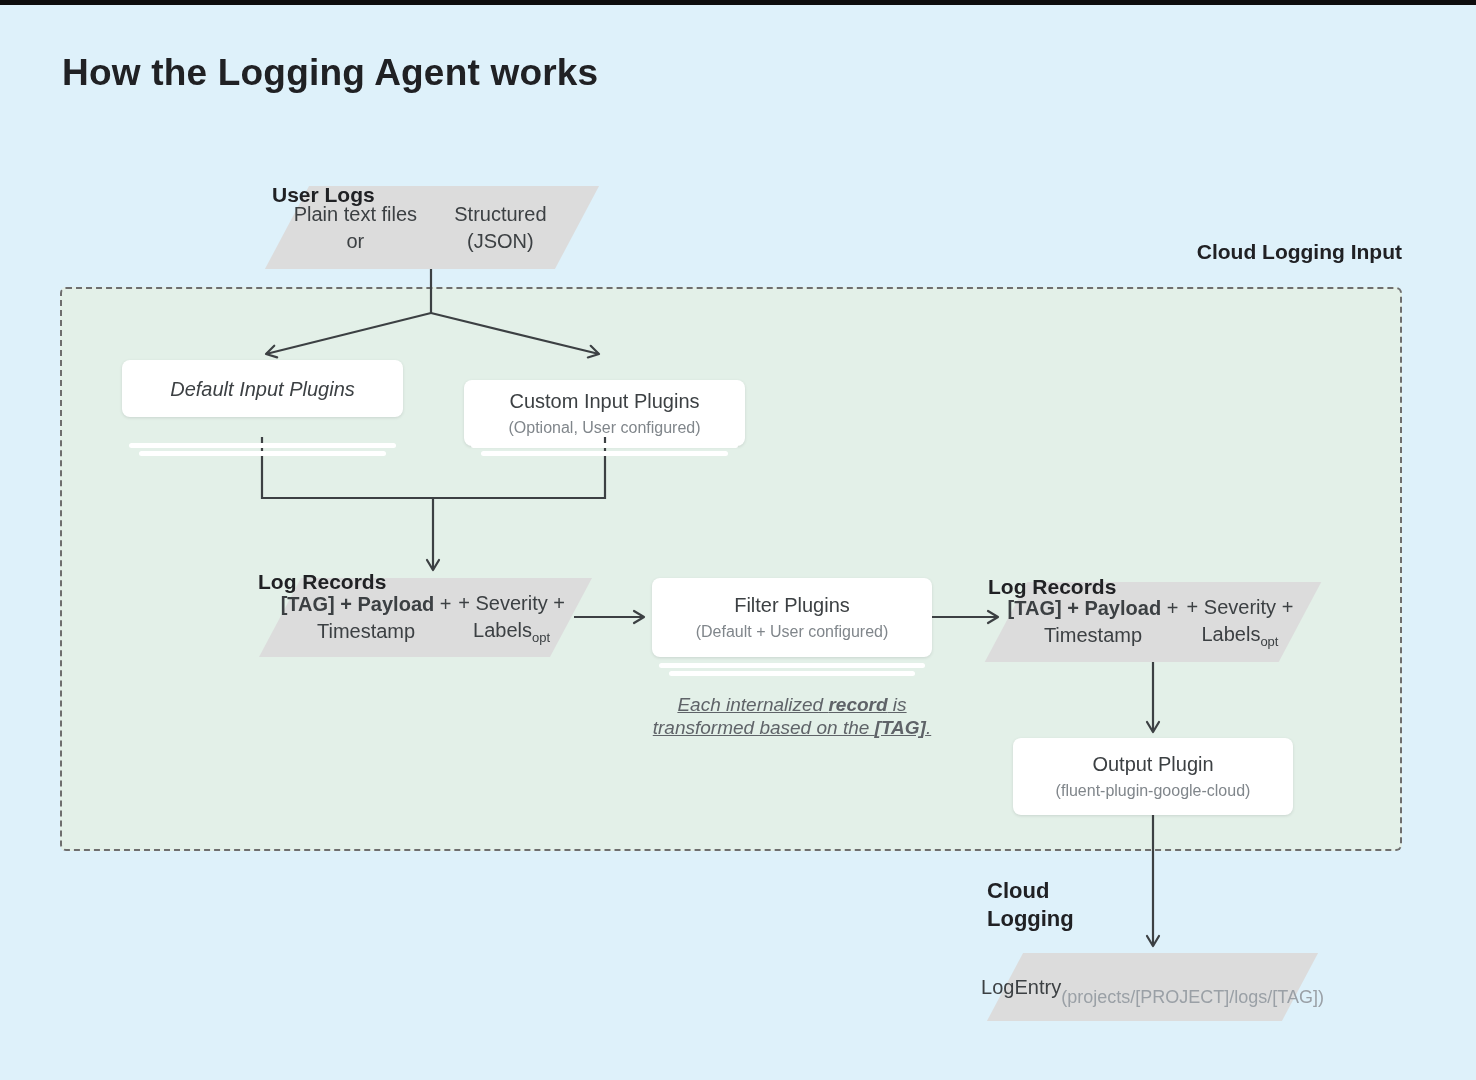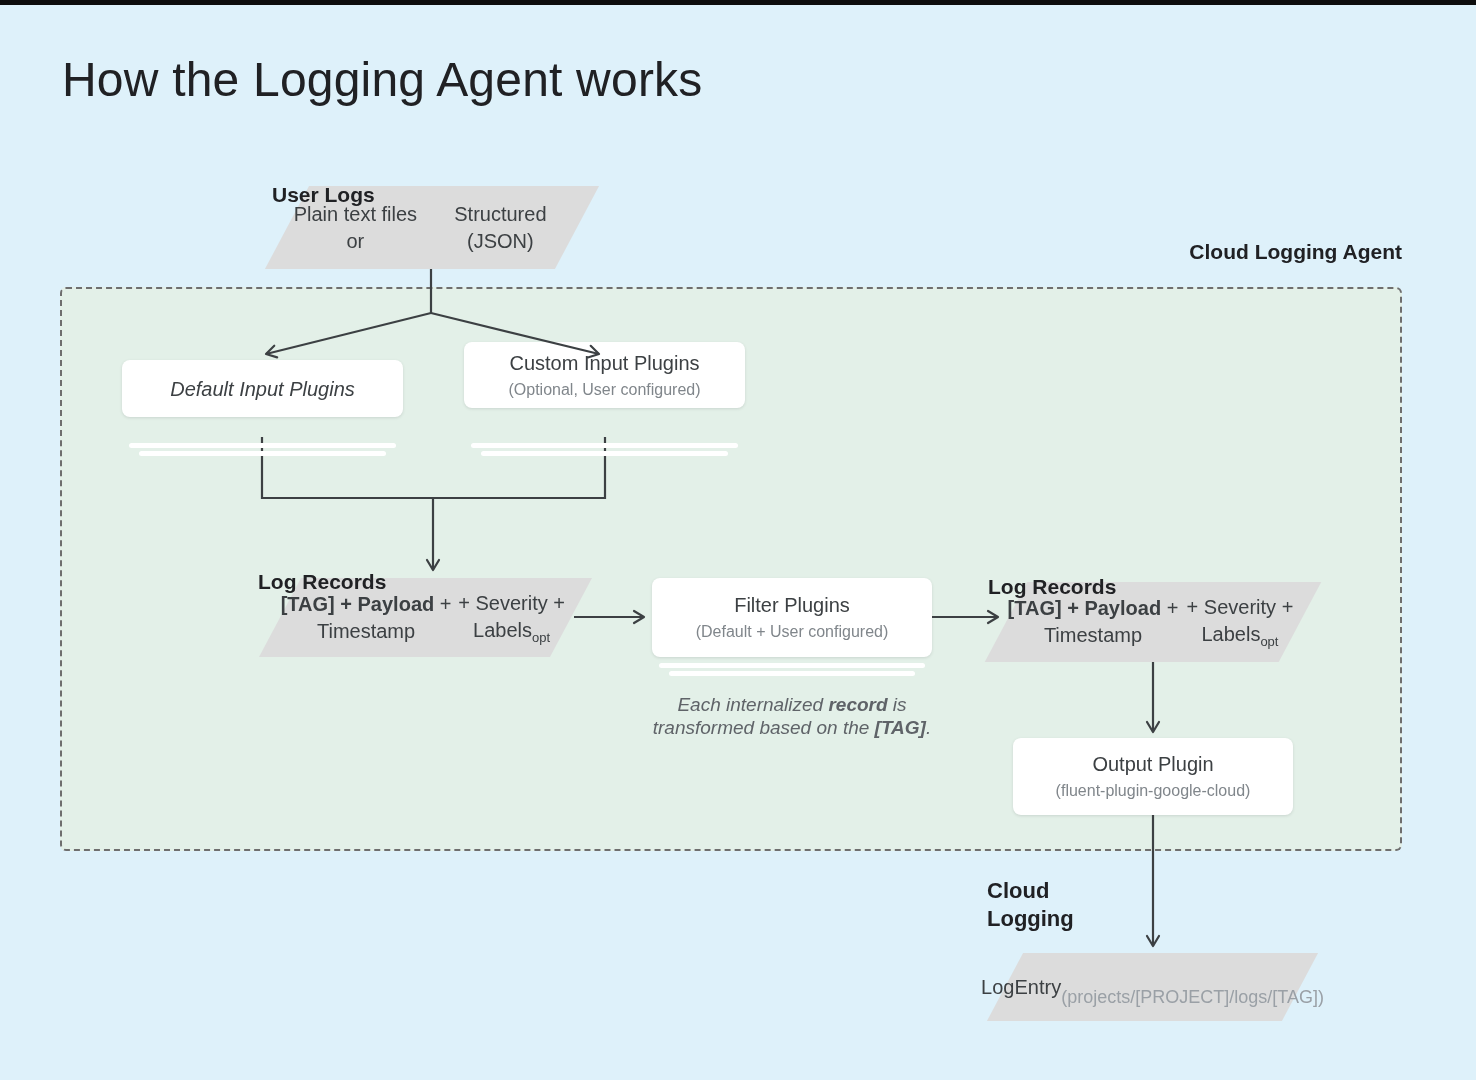--- a/index.html
+++ b/index.html
@@ -18,21 +18,21 @@
     background:var(--background);
     position:relative;
     overflow:hidden;
     color:var(--text-primary);
   }
   .stage{position:absolute;inset:0;}
   .topbar{position:absolute;left:0;top:0;width:1476px;height:5px;background:#0d0d0d;z-index:4;}
 
   .page-title{
     position:absolute;left:62px;top:52px;
-    font-size:48px;font-weight:400;letter-spacing:.2px;color:var(--text-primary);
+    font-size:37px;font-weight:700;letter-spacing:.2px;color:var(--text-primary);
   }
   .section-label{
     position:absolute;font-size:21px;font-weight:600;color:var(--text-primary);z-index:2;margin-top:40px;
   }
   .agent-region{
     position:absolute;left:60px;top:287px;width:1342px;height:564px;
     background:var(--agent-region);
     border:2px dashed #6e6e6e;border-radius:6px;
     z-index:0;
   }
@@ -64,21 +64,21 @@
   .stripe{
     position:absolute;height:5px;background:var(--card-white);
     border-radius:3px;z-index:3;
   }
 
   svg.wires{position:absolute;left:0;top:0;z-index:2;pointer-events:none;}
 
   .note{
     position:absolute;left:637px;top:693px;width:310px;
     text-align:center;font-style:italic;font-size:19px;line-height:23px;
-    color:#5f6368;z-index:2;
+    color:#5f6368;z-index:2;text-decoration:underline;
   }
   .note b{font-weight:700;}
 
   .cloud-logging-label{
     position:absolute;left:987px;top:877px;
     font-size:22px;font-weight:600;line-height:28px;color:var(--text-primary);z-index:2;
   }
   .agent-label{
     position:absolute;left:1002px;top:240px;width:400px;text-align:right;
     font-size:21px;font-weight:600;color:var(--text-primary);z-index:2;
@@ -87,38 +87,38 @@
 </head>
 <body>
 
 <div class="stage">
 
   <div class="topbar"></div>
 
   <div class="page-title">How the Logging Agent works</div>
 
   <div class="agent-region"></div>
-  <div class="agent-label">Cloud Logging Agent</div>
+  <div class="agent-label">Cloud Logging Input</div>
 
   <div class="section-label" style="left:272px;top:143px;">User Logs</div>
   <div class="para" style="left:287px;top:186px;width:290px;height:83px;">
     <div class="para-bg"></div>
     <div class="para-text">
       <span>Plain text files or</span>
       <span>Structured (JSON)</span>
     </div>
   </div>
 
   <div class="card" style="left:122px;top:360px;width:281px;height:57px;font-style:italic;">
     <div class="card-title">Default Input Plugins</div>
   </div>
   <div class="stripe" style="left:129px;top:443px;width:267px;"></div>
   <div class="stripe" style="left:139px;top:451px;width:247px;"></div>
 
-  <div class="card" style="left:464px;top:342px;width:281px;height:66px;text-align:center;">
+  <div class="card" style="left:464px;top:380px;width:281px;height:66px;text-align:center;">
     <div class="card-title">Custom Input Plugins</div>
     <div class="card-sub">(Optional, User configured)</div>
   </div>
   <div class="stripe" style="left:471px;top:443px;width:267px;"></div>
   <div class="stripe" style="left:481px;top:451px;width:247px;"></div>
 
   <div class="section-label" style="left:258px;top:530px;">Log Records</div>
   <div class="para" style="left:280px;top:578px;width:291px;height:79px;">
     <div class="para-bg"></div>
     <div class="para-text">

